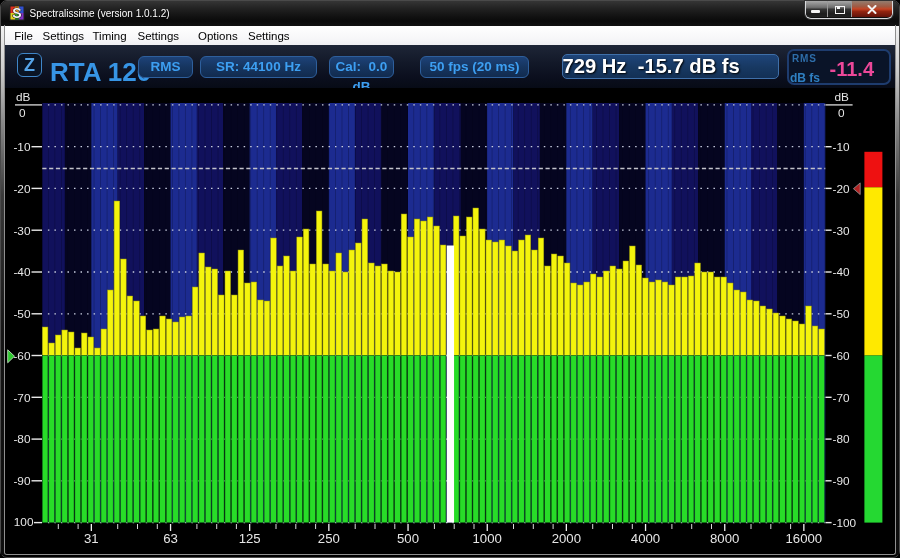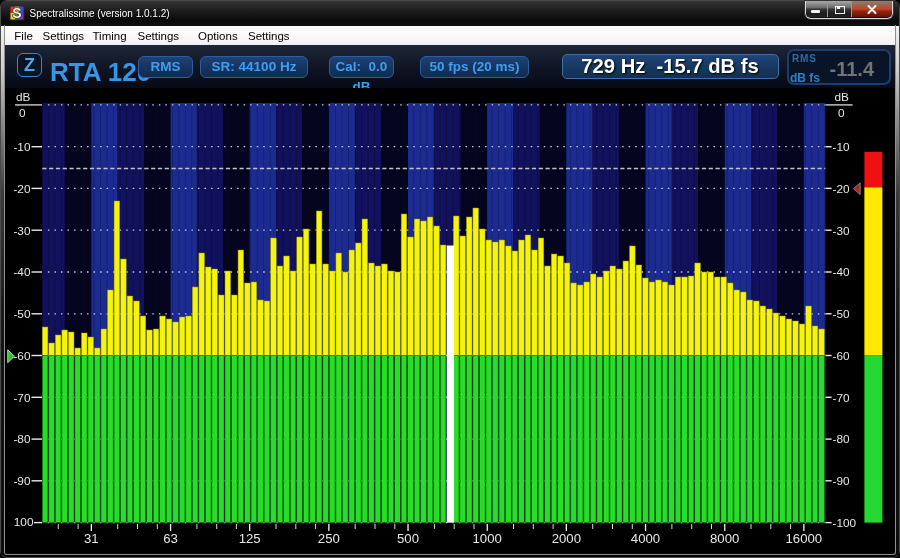--- a/index.html
+++ b/index.html
@@ -30,26 +30,26 @@
 #tool{position:absolute;left:5px;top:45px;right:5px;height:43px;
 background:linear-gradient(180deg,#1e2637 0%,#131929 40%,#0b0f1e 75%,#070b16 100%)}
 .tbtn{position:absolute;top:11px;height:22px;box-sizing:border-box;border:1px solid #2e5f9c;border-radius:6px;
 background:linear-gradient(180deg,#1d4278 0%,#16355f 50%,#112b4f 100%);
 color:#3d9ff2;font-weight:bold;font-size:13.5px;text-align:center;line-height:20px}
 #zbtn{position:absolute;left:12px;top:8px;width:25px;height:24px;border:1.5px solid #3f86c8;border-radius:6px;
 background:#0a1424;color:#55a4e8;font-weight:bold;font-size:18px;text-align:center;line-height:22px;box-sizing:border-box}
 #rta{position:absolute;left:45px;top:11.5px;font-size:26px;font-weight:bold;color:#3795e5}
 #bigd{position:absolute;left:556.5px;top:8.5px;width:217px;height:25.5px;box-sizing:border-box;
 border:1px solid #3f6fa8;border-radius:5px;background:linear-gradient(180deg,#1e4479 0%,#173861 55%,#133055 100%);
-color:#fff;font-weight:bold;font-size:20.2px;text-align:center;line-height:23.5px;text-shadow:1px 1px 2px #000}
+color:#fff;font-weight:bold;font-size:20.2px;line-height:23.5px;text-shadow:1px 1px 2px #000}
 #rmsbox{position:absolute;left:782px;top:3.5px;width:104px;height:36px;box-sizing:border-box;
 border:2px solid #1e3c6e;border-radius:7px;background:#0a1428}
 #rmsbox .l1{position:absolute;left:3px;top:2.5px;font-size:10px;font-weight:bold;color:#2e6da8;letter-spacing:0.9px}
 #rmsbox .l2{position:absolute;left:1px;top:20px;font-size:12px;font-weight:bold;color:#2f80c2}
-#rmsbox .v{position:absolute;right:15px;top:7.5px;font-size:20px;font-weight:bold;color:#737373}
+#rmsbox .v{position:absolute;right:15px;top:7.5px;font-size:20px;font-weight:bold;color:#ec4899}
 
 #main{position:absolute;left:5px;top:88px;right:5px;bottom:4px;background:#000;border-radius:0 0 3px 3px}
 </style></head>
 <body>
 <div id="frame"></div>
 <div id="title">
  <svg id="ticon" viewBox="0 0 16 16">
       <rect x="0.5" y="0.5" width="15" height="15" fill="#222"></rect>
   <rect x="1.5" y="1.5" width="4.5" height="6.5" fill="#e03020"></rect>
       <rect x="6" y="1.5" width="4" height="6.5" fill="#f0a020"></rect>
@@ -82,21 +82,21 @@
     <span style="left:37.5px">Settings</span>
     <span style="left:87.5px">Timing</span>
  <span style="left:132.5px">Settings</span>
     <span style="left:193px">Options</span>
     <span style="left:243px">Settings</span>
 </div>
 <div id="tool">
  <div id="zbtn">Z</div>
     <div id="rta">RTA 120</div>
  <div class="tbtn" style="left:133px;width:55px">RMS</div>
- <div class="tbtn" style="left:195px;width:108px">SR: 44100 Hz</div>
+ <div class="tbtn" style="left:195px;width:117px">SR: 44100 Hz</div>
  <div class="tbtn" style="left:324px;width:65px">Cal:&nbsp; 0.0 dB</div>
  <div class="tbtn" style="left:415px;width:109px">50 fps (20 ms)</div>
  <div id="bigd">729 Hz&nbsp; -15.7 dB fs</div>
  <div id="rmsbox">
       <div class="l1">RMS</div>
       <div class="l2">dB fs</div>
       <div class="v">-11.4</div>
     </div>
 </div>
 <div id="main"></div>

